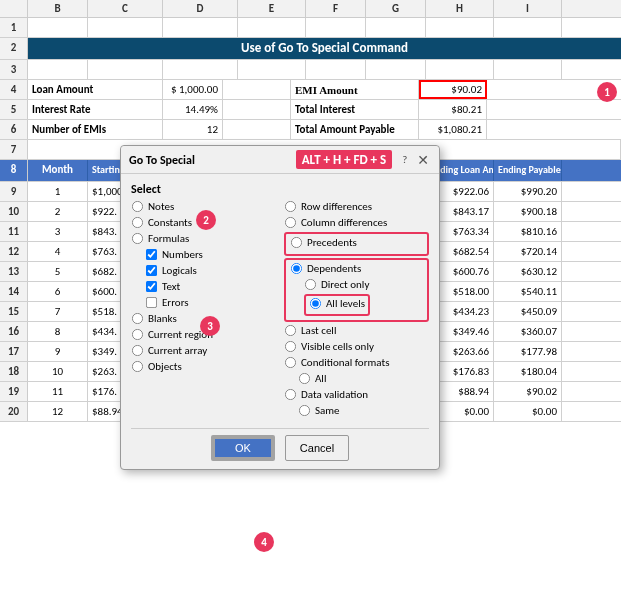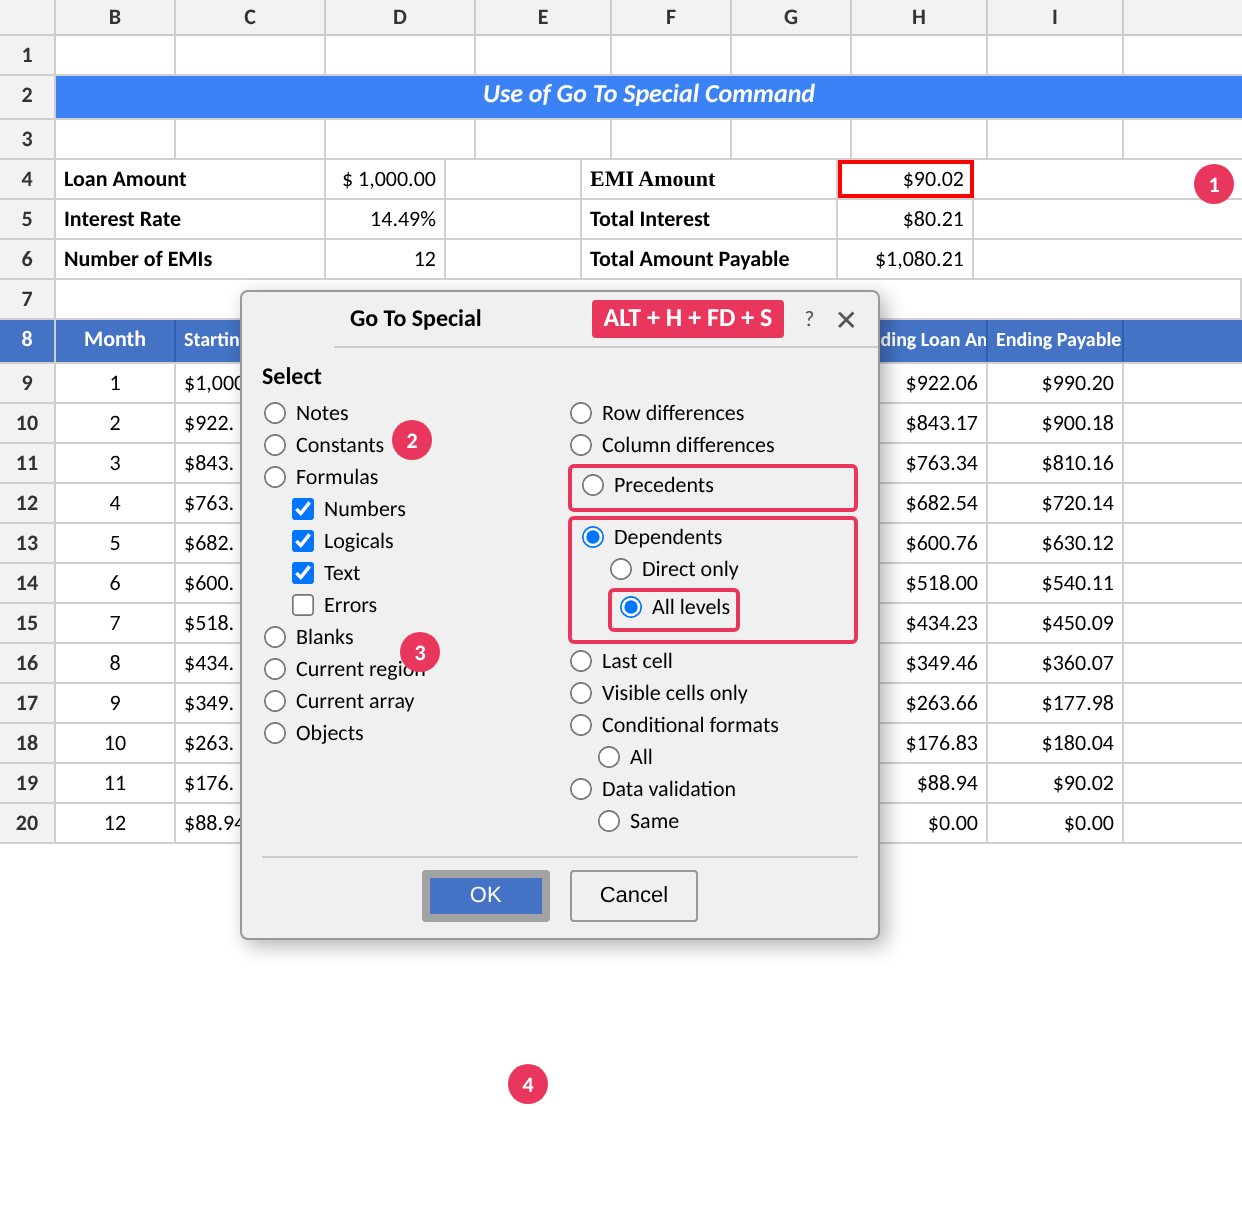--- a/index.html
+++ b/index.html
@@ -27,21 +27,20 @@
       font-size: 11px;
     }
     .dialog-titlebar {
       background: #f0f0f0;
       border-bottom: 1px solid #ccc;
       padding: 4px 8px;
       display: flex;
       align-items: center;
       justify-content: space-between;
       border-radius: 4px 4px 0 0;
-      margin-left: 46px;
     }
     .dialog-title {
       font-size: 12px;
       font-weight: 600;
       color: #000;
     }
     .dialog-close {
       background: none;
       border: none;
       font-size: 14px;
@@ -226,27 +225,26 @@
     .w-c { width: 75px; min-width: 75px; }
     .w-d { width: 75px; min-width: 75px; }
     .w-e { width: 68px; min-width: 68px; }
     .w-f { width: 60px; min-width: 60px; }
     .w-g { width: 60px; min-width: 60px; }
     .w-h { width: 68px; min-width: 68px; }
     .w-i { width: 68px; min-width: 68px; }
 
     .merged-title {
       flex: 1;
-      background: #3b82f6;
+      background: #0c4a6e;
       color: #fff;
       font-weight: bold;
       font-size: 13px;
       text-align: center;
       line-height: 20px;
-      font-style: italic;
     }
   </style>
 </head>
 <body>
 
 <div class="sheet-wrapper">
 
   <div class="col-hdr-row">
     <div class="row-num-col"></div>
     <div class="ch w-b">B</div>

